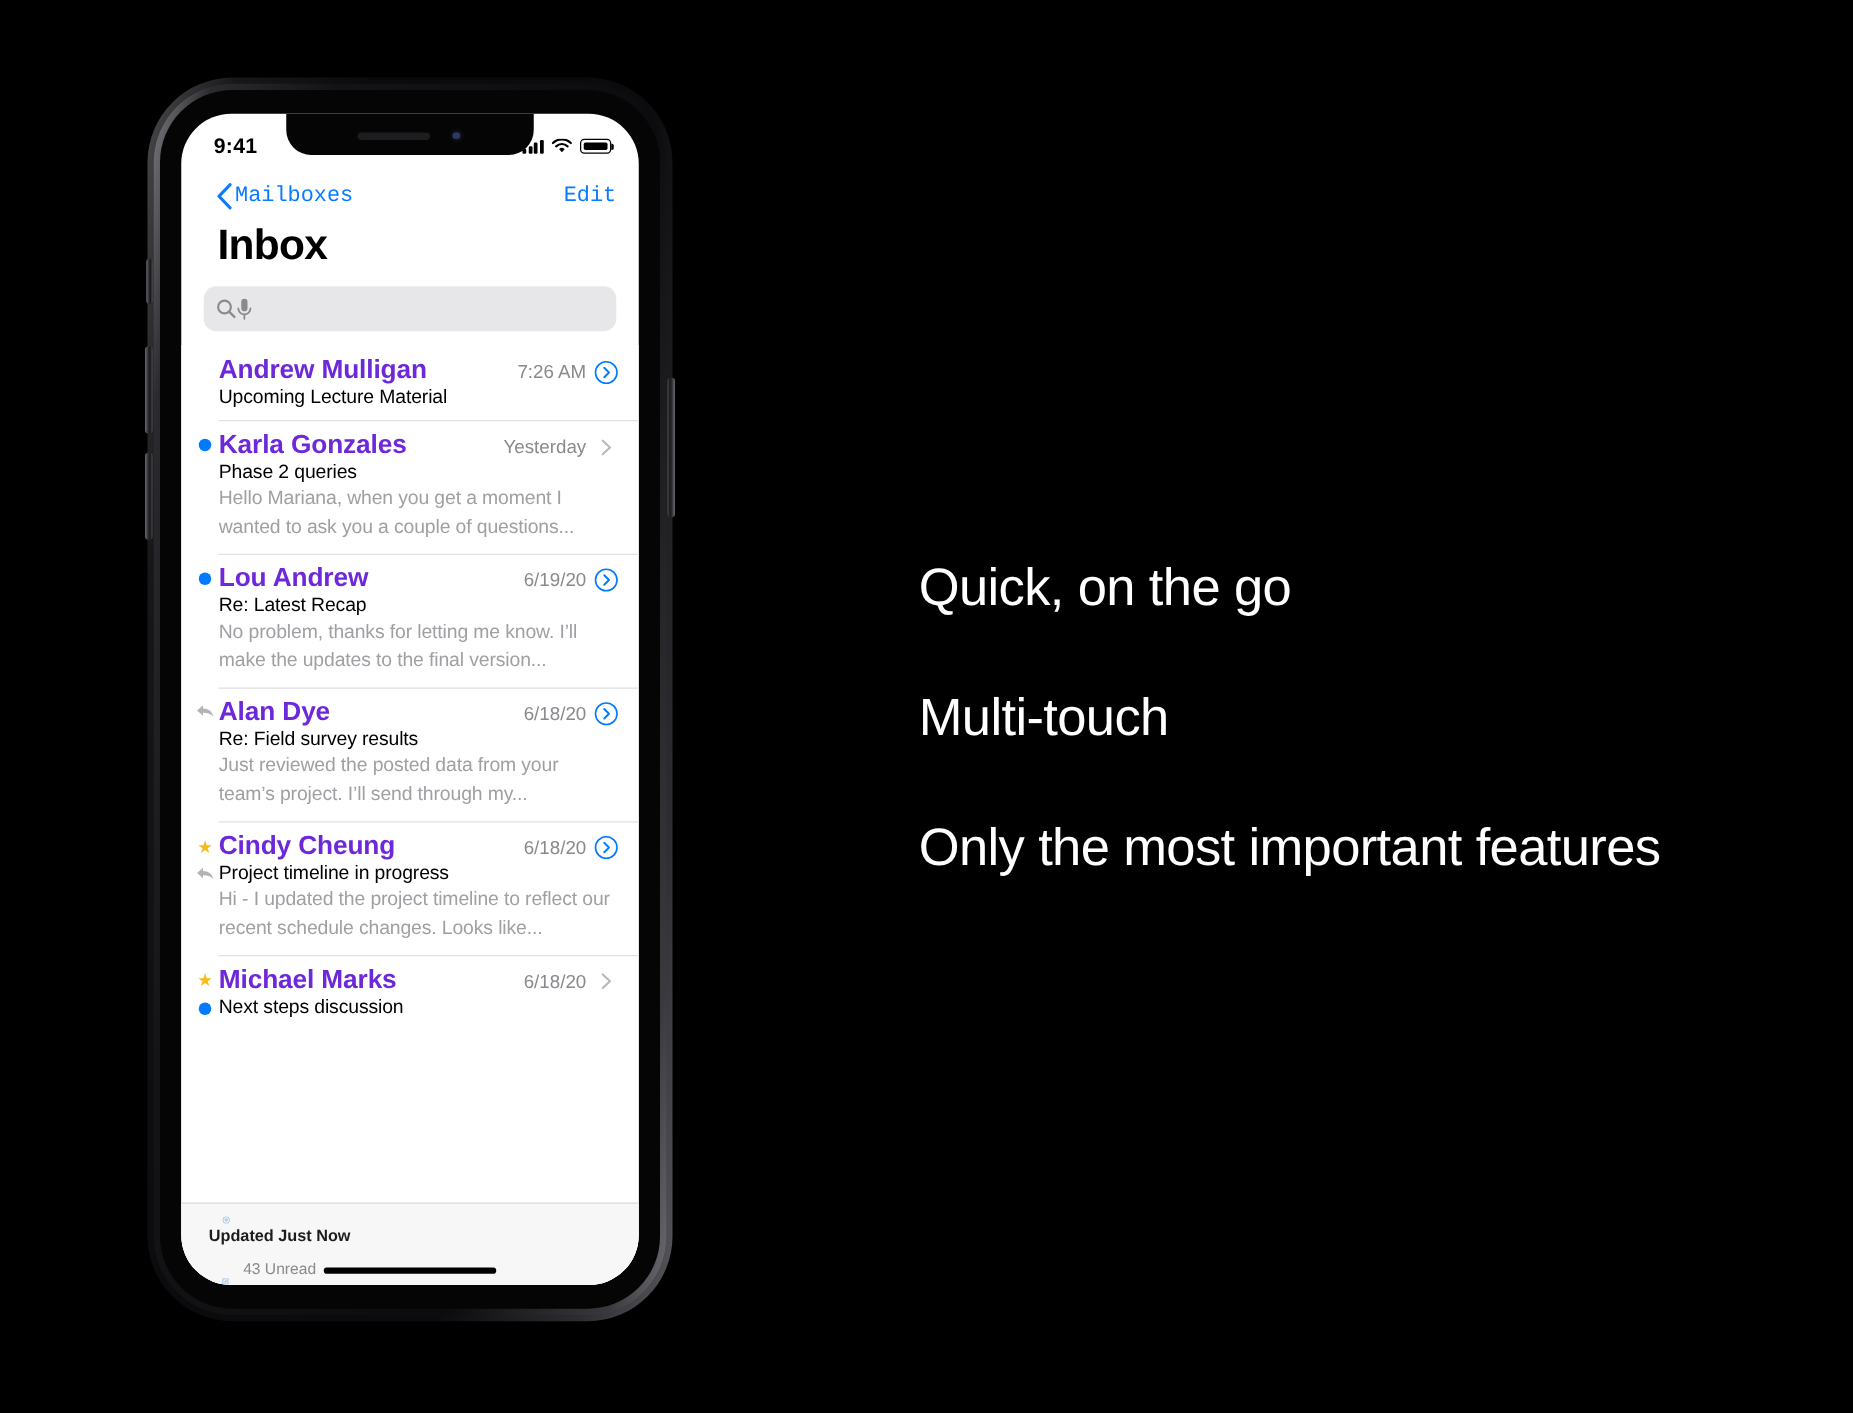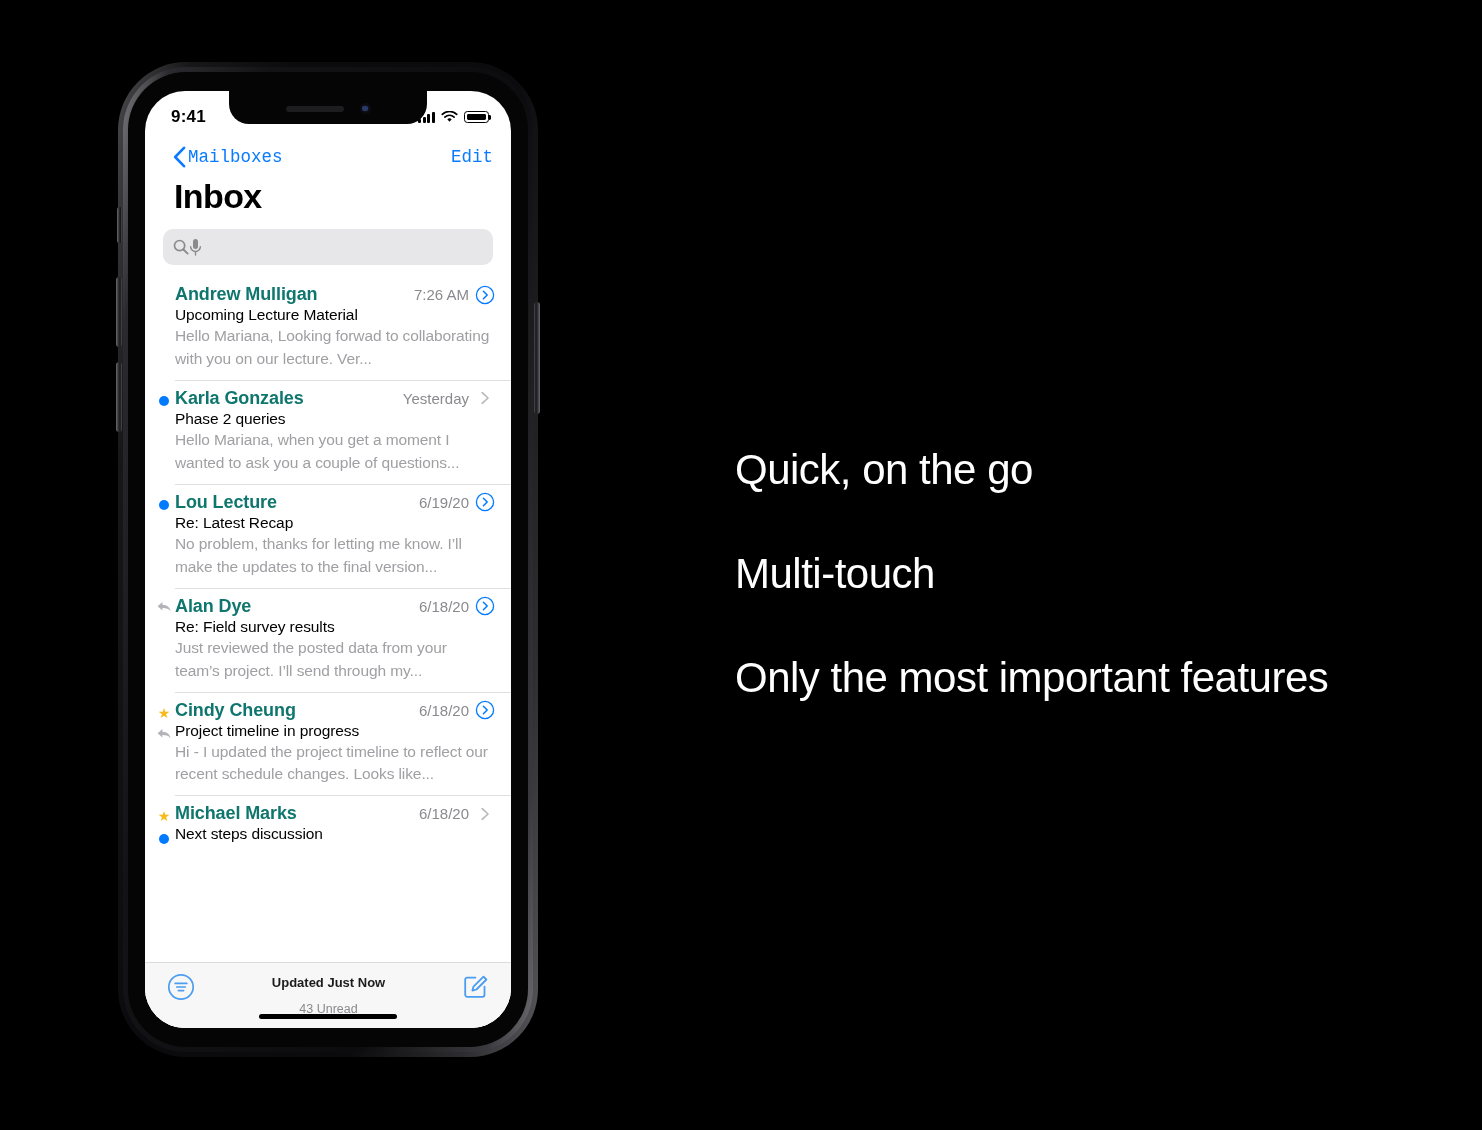--- a/index.html
+++ b/index.html
@@ -113,34 +113,35 @@
   .row { position: relative; padding: 8px 16px 9px 30px; }
   .row + .row::before {
     content: ""; position: absolute; top: 0; left: 30px; right: 0; height: 1px; background: #e0e0e2;
   }
   .marks { position: absolute; left: 11px; width: 16px; text-align: center; }
   .dot { width: 10px; height: 10px; border-radius: 50%; background: #007aff; display: inline-block; }
   .star { color: #f8bb1c; font-size: 14px; line-height: 1; }
   .m-sender { top: 12px; }
   .m-sub { top: 35px; }
   .r-top { display: flex; align-items: baseline; justify-content: space-between; }
-  .sender { font-size: 18px; font-weight: bold; color: #0f766e; letter-spacing: -0.1px; text-align: right; }
+  .sender { font-size: 21px; font-weight: bold; color: #6d28d9; letter-spacing: -0.1px; text-align: right; }
   .meta { display: flex; align-items: center; gap: 6px; flex-shrink: 0; padding-left: 8px; }
   .date { font-size: 15px; color: #8a8a8e; }
   .subject { font-size: 15.5px; color: #000; margin-top: 1px; letter-spacing: -0.1px; }
   .preview { font-size: 15.5px; color: #a0a0a4; line-height: 1.48; margin-top: 1px; letter-spacing: -0.1px; }
 
   
   .toolbar {
     position: absolute; left: 0; right: 0; bottom: 0; height: 66px;
     background: #f7f7f7;
     border-top: 1px solid #dcdcdd;
     display: flex; align-items: flex-start; justify-content: space-between;
     padding: 10px 22px 0 22px;
     z-index: 20;
+    flex-direction: column;
   }
   .tb-center { text-align: center; margin-top: 2px; }
   .tb-main { font-size: 13px; font-weight: bold; color: #1c1c1e; }
   .tb-sub { font-size: 12.5px; color: #8a8a8e; margin-top: 12px; }
   .home-ind {
     position: absolute; left: 50%; transform: translateX(-50%);
     bottom: 9px; width: 138px; height: 5px; border-radius: 3px; background: #000; z-index: 25;
   }
 
   
@@ -221,42 +222,41 @@
             <span class="sender">Andrew Mulligan</span>
             <span class="meta">
               <span class="date">7:26 AM</span>
               <svg width="20" height="20" viewBox="0 0 20 20">
                 <circle cx="10" cy="10" r="8.6" stroke="#007aff" stroke-width="1.3" fill="none"></circle>
                 <path d="M8.4 6.2 12.2 10 8.4 13.8" stroke="#007aff" stroke-width="1.5" fill="none" stroke-linecap="round" stroke-linejoin="round"></path>
               </svg>
             </span>
           </div>
           <div class="subject">Upcoming Lecture Material</div>
-          <div class="preview">Hello Mariana, Looking forwad to collaborating with you on our lecture. Ver...</div>
         </div>
 
         <div class="row">
           <span class="marks m-sender"><span class="dot"></span></span>
           <div class="r-top">
             <span class="sender">Karla Gonzales</span>
             <span class="meta">
               <span class="date">Yesterday</span>
               <svg width="20" height="20" viewBox="0 0 20 20">
                 <path d="M7.2 4.6 13 10l-5.8 5.4" stroke="#b9b9bd" stroke-width="1.7" fill="none" stroke-linecap="round" stroke-linejoin="round"></path>
               </svg>
             </span>
           </div>
           <div class="subject">Phase 2 queries</div>
           <div class="preview">Hello Mariana, when you get a moment I wanted to ask you a couple of questions...</div>
         </div>
 
         <div class="row">
           <span class="marks m-sender"><span class="dot"></span></span>
           <div class="r-top">
-            <span class="sender">Lou Lecture</span>
+            <span class="sender">Lou Andrew</span>
             <span class="meta">
               <span class="date">6/19/20</span>
               <svg width="20" height="20" viewBox="0 0 20 20">
                 <circle cx="10" cy="10" r="8.6" stroke="#007aff" stroke-width="1.3" fill="none"></circle>
                 <path d="M8.4 6.2 12.2 10 8.4 13.8" stroke="#007aff" stroke-width="1.5" fill="none" stroke-linecap="round" stroke-linejoin="round"></path>
               </svg>
             </span>
           </div>
           <div class="subject">Re: Latest Recap</div>
           <div class="preview">No problem, thanks for letting me know. I’ll make the updates to the final version...</div>

